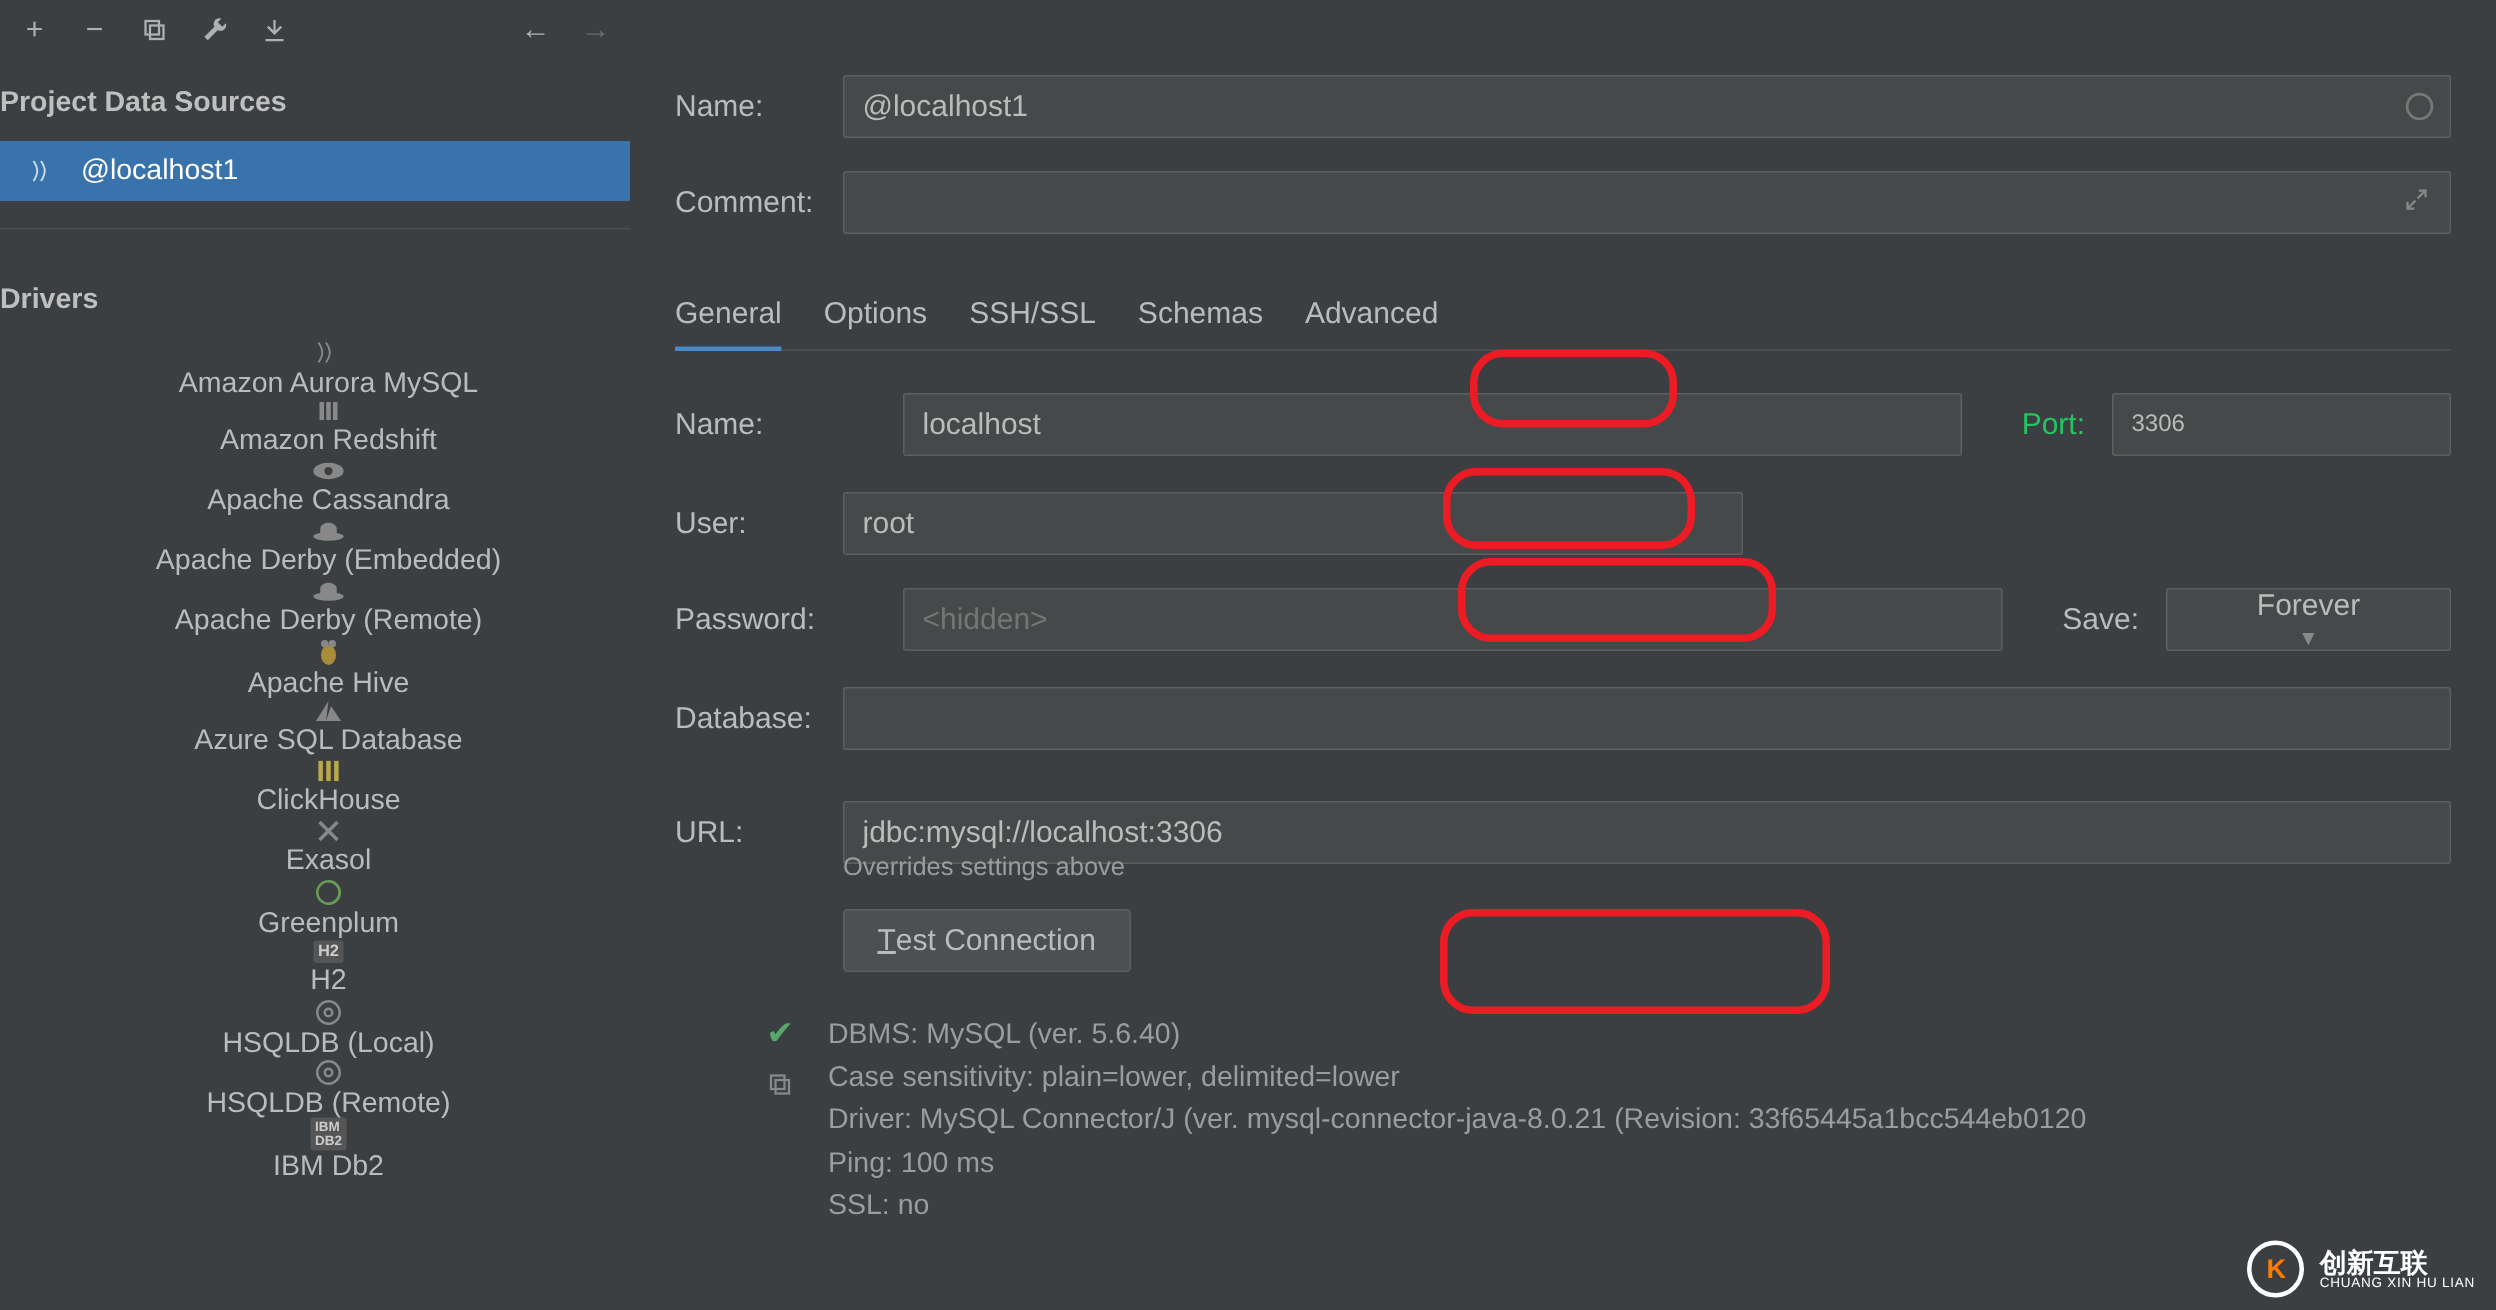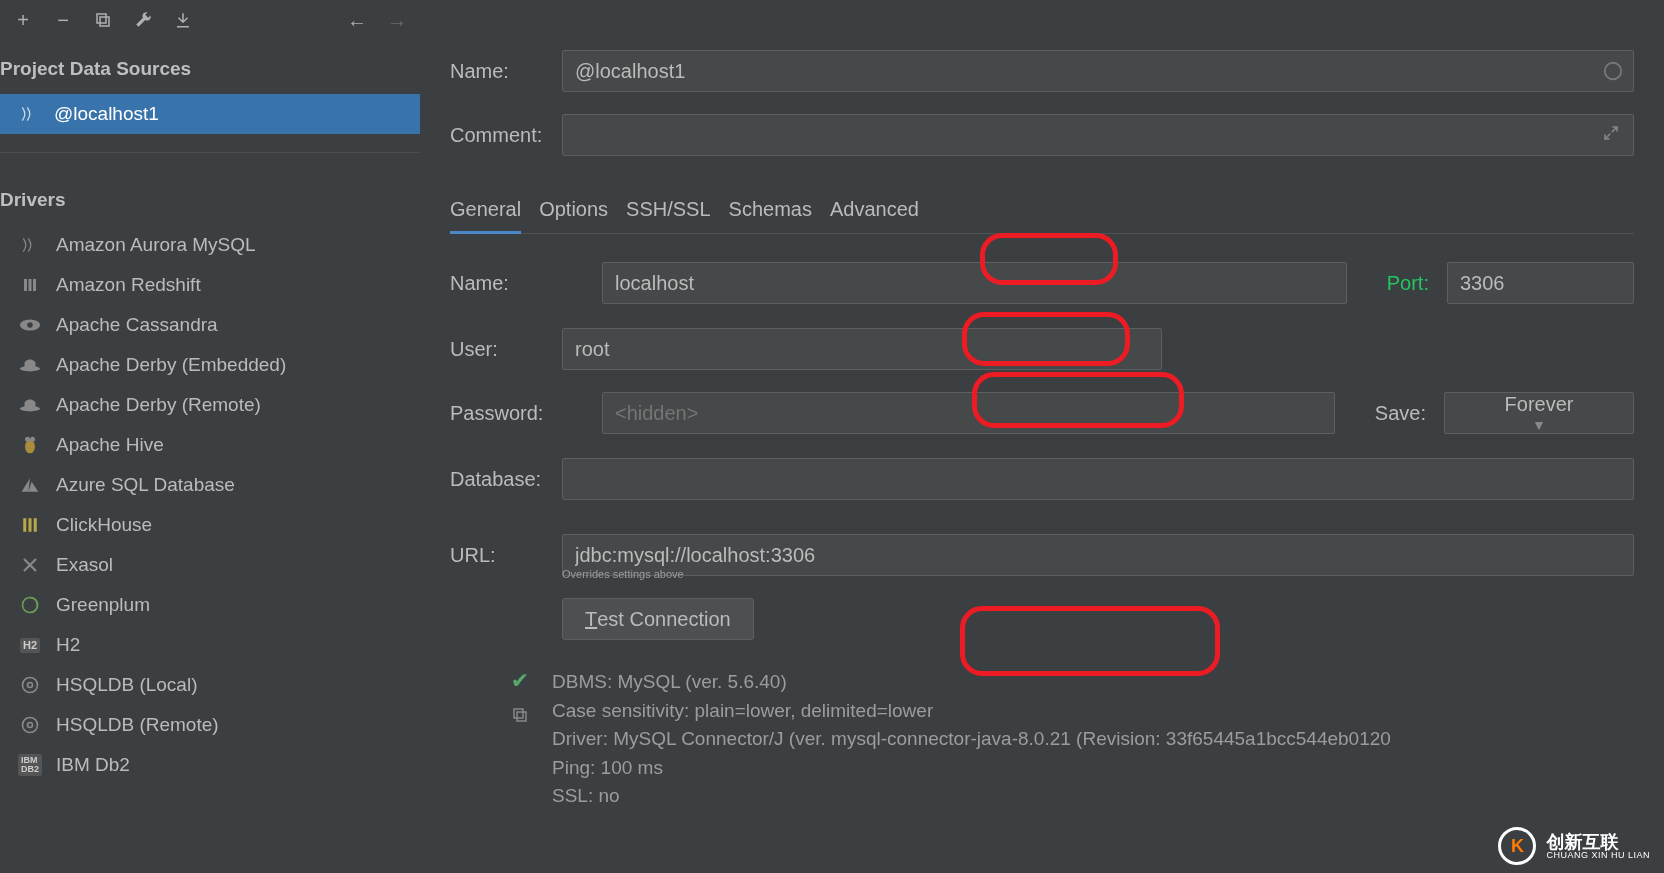--- a/index.html
+++ b/index.html
@@ -5,42 +5,42 @@
 * { box-sizing: border-box; margin: 0; padding: 0; font-family: "Segoe UI", Arial, sans-serif; }
 body { background: #3c3f41; color: #bbbbbb; width: 1664px; height: 873px; overflow: hidden; display: flex; }
 .sidebar { width: 420px; background: #3c3f41; display: flex; flex-direction: column; }
 .toolbar { display: flex; align-items: center; gap: 14px; padding: 6px 10px; height: 40px; }
 .toolbar .icon-btn { width: 26px; height: 26px; display: flex; align-items: center; justify-content: center; color: #aeb0b2; cursor: pointer; font-size: 20px; }
 .toolbar .spacer { flex: 1; }
 .section-head { font-size: 19px; font-weight: 700; color: #bfbfbf; padding: 18px 0 14px 0; }
 .ds-item { display: flex; align-items: center; height: 40px; padding-left: 18px; background: #3973ac; color: #fff; font-size: 19px; gap: 14px; }
 .ds-item .ds-icon { width: 22px; height: 22px; display: flex; align-items: center; justify-content: center; }
 .divider { height: 1px; background: #4d4d4d; margin: 18px 0; }
-.driver-item { display: flex; align-items: center; height: 40px; padding-left: 18px; font-size: 19px; gap: 14px; cursor: pointer; }
+.driver-item { display: flex; align-items: center; height: 40px; padding-left: 18px; font-size: 19px; cursor: pointer; flex-direction: column; }
 .driver-item .drv-icon { width: 24px; height: 24px; display: flex; align-items: center; justify-content: center; color: #777; font-size: 16px; }
 .main { flex: 1; background: #3c3f41; padding: 0 30px 0 30px; display: flex; flex-direction: column; position: relative; margin-top: 46px; }
 .form-row { display: flex; align-items: center; margin-bottom: 22px; }
 .form-label { width: 112px; font-size: 20px; color: #bbbbbb; }
 .form-input { flex: 1; height: 42px; background: #45494a; border: 1px solid #5e6060; border-radius: 2px; color: #bbbbbb; font-size: 20px; padding: 0 12px; }
 .input-wrap { flex: 1; position: relative; display:flex; }
 .input-wrap .inner-icon { position: absolute; right: 10px; top: 50%; transform: translateY(-50%); width: 22px; height: 22px; color: #888; }
-.tabs { display: flex; gap: 18px; border-bottom: 1px solid #515151; margin: 10px 0 28px 0; }
+.tabs { display: flex; gap: 28px; border-bottom: 1px solid #515151; margin: 10px 0 28px 0; }
 .tab { font-size: 20px; color: #bbbbbb; padding: 10px 0; cursor: pointer; }
 .tab.active { color: #bbbbbb; border-bottom: 3px solid #4a88c7; margin-bottom: -1px; }
 .row-pair { display: flex; gap: 40px; align-items: center; margin-bottom: 24px; }
 .row-pair .form-label { width: 112px; }
 .field-host { flex: 1; }
 .port-group { display: flex; align-items: center; gap: 18px; }
 .port-label { font-size: 20px; color: #22c55e; }
-.port-input { width: 187px; height: 42px; background: #45494a; border: 1px solid #5e6060; border-radius: 2px; color: #bbbbbb; font-size: 20px; padding: 0 12px; }
+.port-input { width: 226px; height: 42px; background: #45494a; border: 1px solid #5e6060; border-radius: 2px; color: #bbbbbb; font-size: 16px; padding: 0 12px; }
 .save-group { display: flex; align-items: center; gap: 18px; }
 .save-label { font-size: 20px; color: #bbbbbb; }
 .save-select { width: 190px; height: 42px; background: #45494a; border: 1px solid #5e6060; border-radius: 2px; color: #bbbbbb; font-size: 20px; padding: 0 12px; position: relative; display: flex; align-items: center; justify-content: space-between; flex-direction: column; }
 .chev { color: #888; font-size: 14px; }
-.overrides { font-size: 11px; color: #9c9c9c; margin-left: 112px; margin-top: -14px; margin-bottom: 18px; }
+.overrides { font-size: 17px; color: #9c9c9c; margin-left: 112px; margin-top: -14px; margin-bottom: 18px; }
 .test-btn { display: inline-block; height: 42px; padding: 0 22px; border: 1px solid #5e6060; background: #4c5052; color: #bbbbbb; font-size: 20px; border-radius: 3px; cursor: pointer; margin-left: 112px; display:flex; align-items:center; width: fit-content; }
 .test-btn .u { text-decoration: underline; }
 .info-block { display: flex; gap: 18px; margin-top: 28px; margin-left: 56px; }
 .info-icons { display: flex; flex-direction: column; gap: 12px; width: 28px; align-items: center; }
 .check { color: #59a869; font-size: 22px; }
 .copy { color: #888; font-size: 20px; }
 .info-text { font-size: 19px; color: #9c9c9c; line-height: 1.5; }
 .highlight { position: absolute; border: 5px solid #ed1c24; border-radius: 22px; pointer-events: none; }
 .hl1 { left: 560px; top: 187px; width: 138px; height: 52px; }
 .hl2 { left: 542px; top: 266px; width: 168px; height: 54px; }

